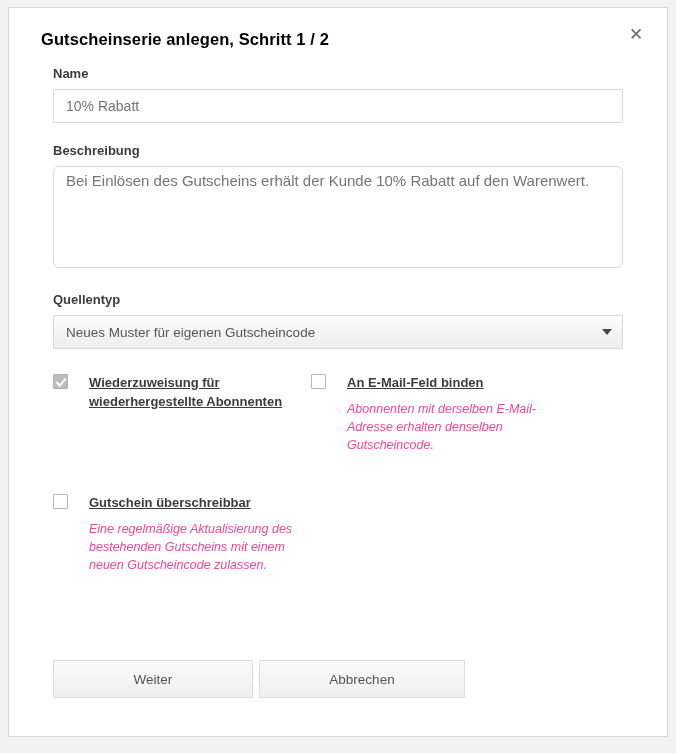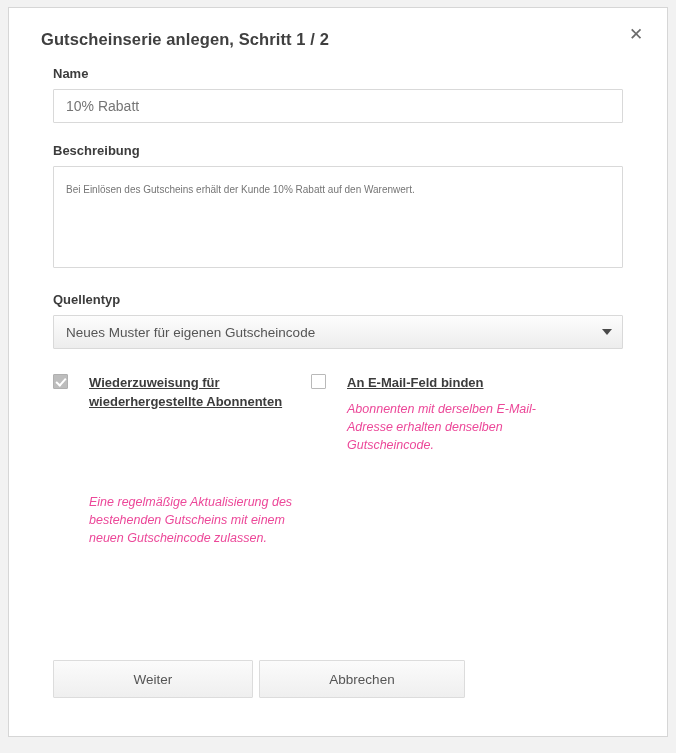--- a/index.html
+++ b/index.html
@@ -34,21 +34,21 @@
   .dialog-header {
     position: relative;
     height: 58px;
   }
   .dialog-title {
     position: absolute;
     left: 32px;
     top: 22px;
     font-size: 16.5px;
     font-weight: bold;
-    color: #404040;
+    color: #000000;
     letter-spacing: 0.1px;
   }
   .close-btn {
     position: absolute;
     right: 18px;
     top: 14px;
     width: 26px;
     height: 26px;
     line-height: 26px;
     text-align: center;
@@ -87,28 +87,28 @@
     font-family: "Liberation Sans", sans-serif;
     outline: none;
     border-radius: 1px;
   }
   .textarea-input {
     width: 100%;
     height: 102px;
     box-sizing: border-box;
     border: 1px solid #d9d9d9;
     background: #ffffff;
-    padding: 16px 12px;
-    font-size: 10px;
+    padding: 4px 12px;
+    font-size: 15px;
     color: #8a8a8a;
     font-family: "Liberation Sans", sans-serif;
     outline: none;
     resize: none;
     line-height: 1.35;
-    border-radius: 1px;
+    border-radius: 6px;
   }
   .select-wrap {
     position: relative;
     width: 100%;
     height: 34px;
   }
   .select-box {
     width: 100%;
     height: 34px;
     box-sizing: border-box;
@@ -272,20 +272,24 @@
         <div class="cb-col-right">
           <div class="cb-row">
             <span class="cb-box"></span>
             <span class="cb-label">An E-Mail-Feld binden</span>
           </div>
           <div class="cb-help">Abonnenten mit derselben E-Mail-Adresse erhalten denselben Gutscheincode.</div>
         </div>
       </div>
 
       <div class="cb-block-second">
+        <div class="cb-row">
+          <span class="cb-box"></span>
+          <span class="cb-label">Gutschein überschreibbar</span>
+        </div>
         <div class="cb-help">Eine regelmäßige Aktualisierung des bestehenden Gutscheins mit einem neuen Gutscheincode zulassen.</div>
       </div>
 
     </div>
 
     <div class="footer">
       <div class="btn btn-secondary">Abbrechen</div>
       <div class="btn btn-primary">Weiter</div>
     </div>
 

